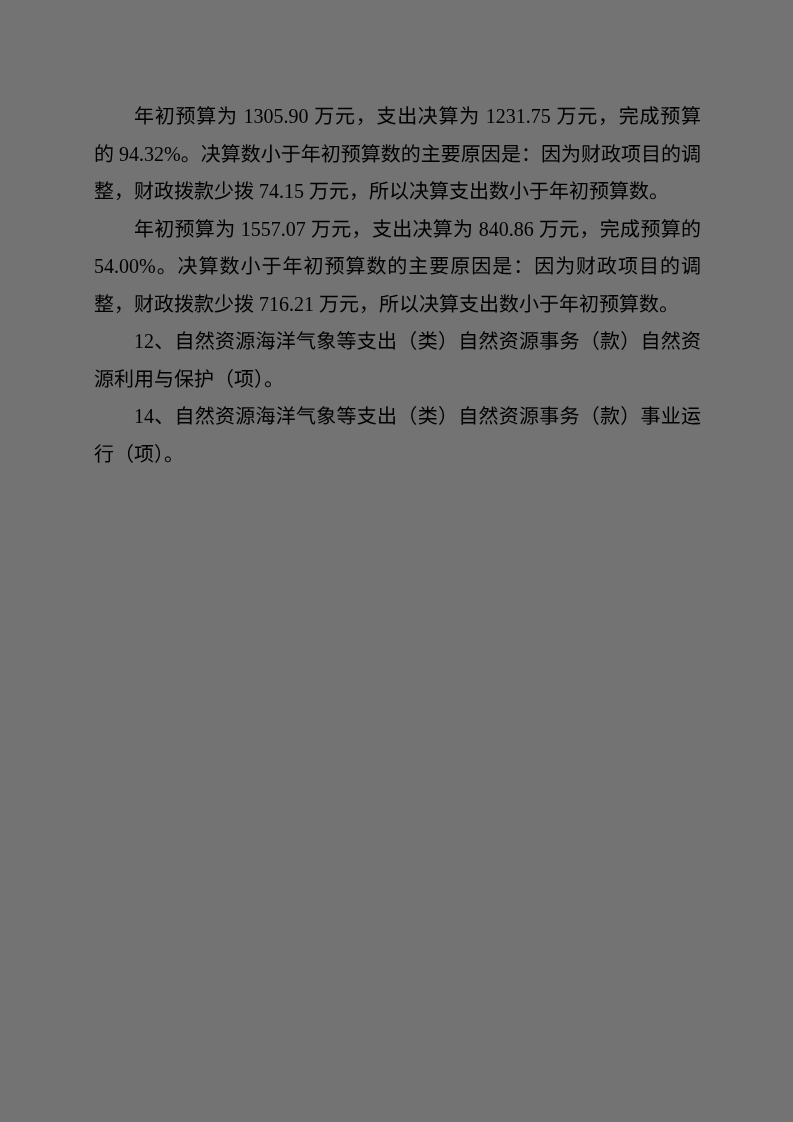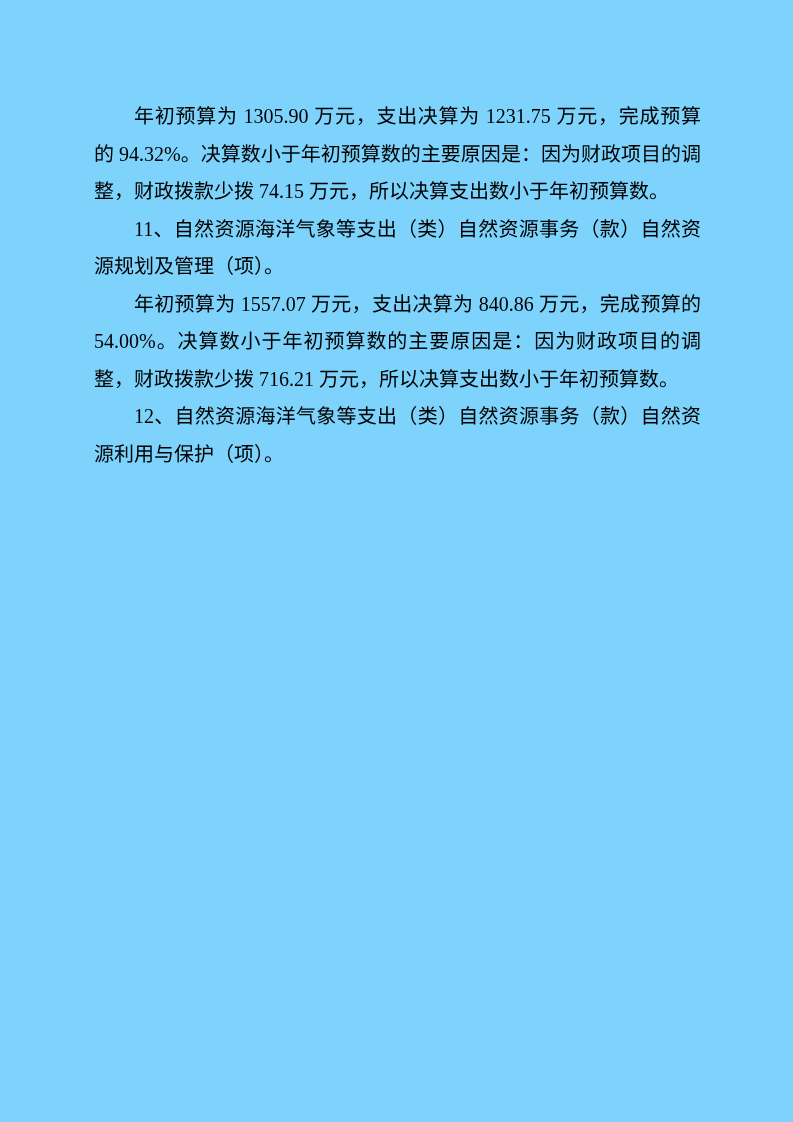--- a/index.html
+++ b/index.html
@@ -5,21 +5,21 @@
     html, body {
       margin: 0;
       padding: 0;
       background: #ffffff;
     }
     .page {
       position: relative;
       width: 793px;
       height: 1122px;
       margin: 0 auto;
-      background: #7dd3fc;
+      background: #737373;
       box-sizing: border-box;
       padding: 98px 92px 0 94px;
       overflow: hidden;
     }
     .doc-body {
       font-family: "Liberation Serif", "DejaVu Serif", serif;
       font-size: 20px;
       line-height: 37.5px;
       color: #000000;
       text-align: justify;
@@ -30,17 +30,17 @@
       text-indent: 2em;
       word-break: break-all;
     }
   </style>
 </head>
 <body>
 
 <div class="page">
   <div class="doc-body">
     <p>年初预算为 1305.90 万元，支出决算为 1231.75 万元，完成预算的 94.32%。决算数小于年初预算数的主要原因是：因为财政项目的调整，财政拨款少拨 74.15 万元，所以决算支出数小于年初预算数。</p>
-    <p>11、自然资源海洋气象等支出（类）自然资源事务（款）自然资源规划及管理（项）。</p>
     <p>年初预算为 1557.07 万元，支出决算为 840.86 万元，完成预算的 54.00%。决算数小于年初预算数的主要原因是：因为财政项目的调整，财政拨款少拨 716.21 万元，所以决算支出数小于年初预算数。</p>
     <p>12、自然资源海洋气象等支出（类）自然资源事务（款）自然资源利用与保护（项）。</p>
+    <p>14、自然资源海洋气象等支出（类）自然资源事务（款）事业运行（项）。</p>
   </div>
 </div>
 
 </body></html>

